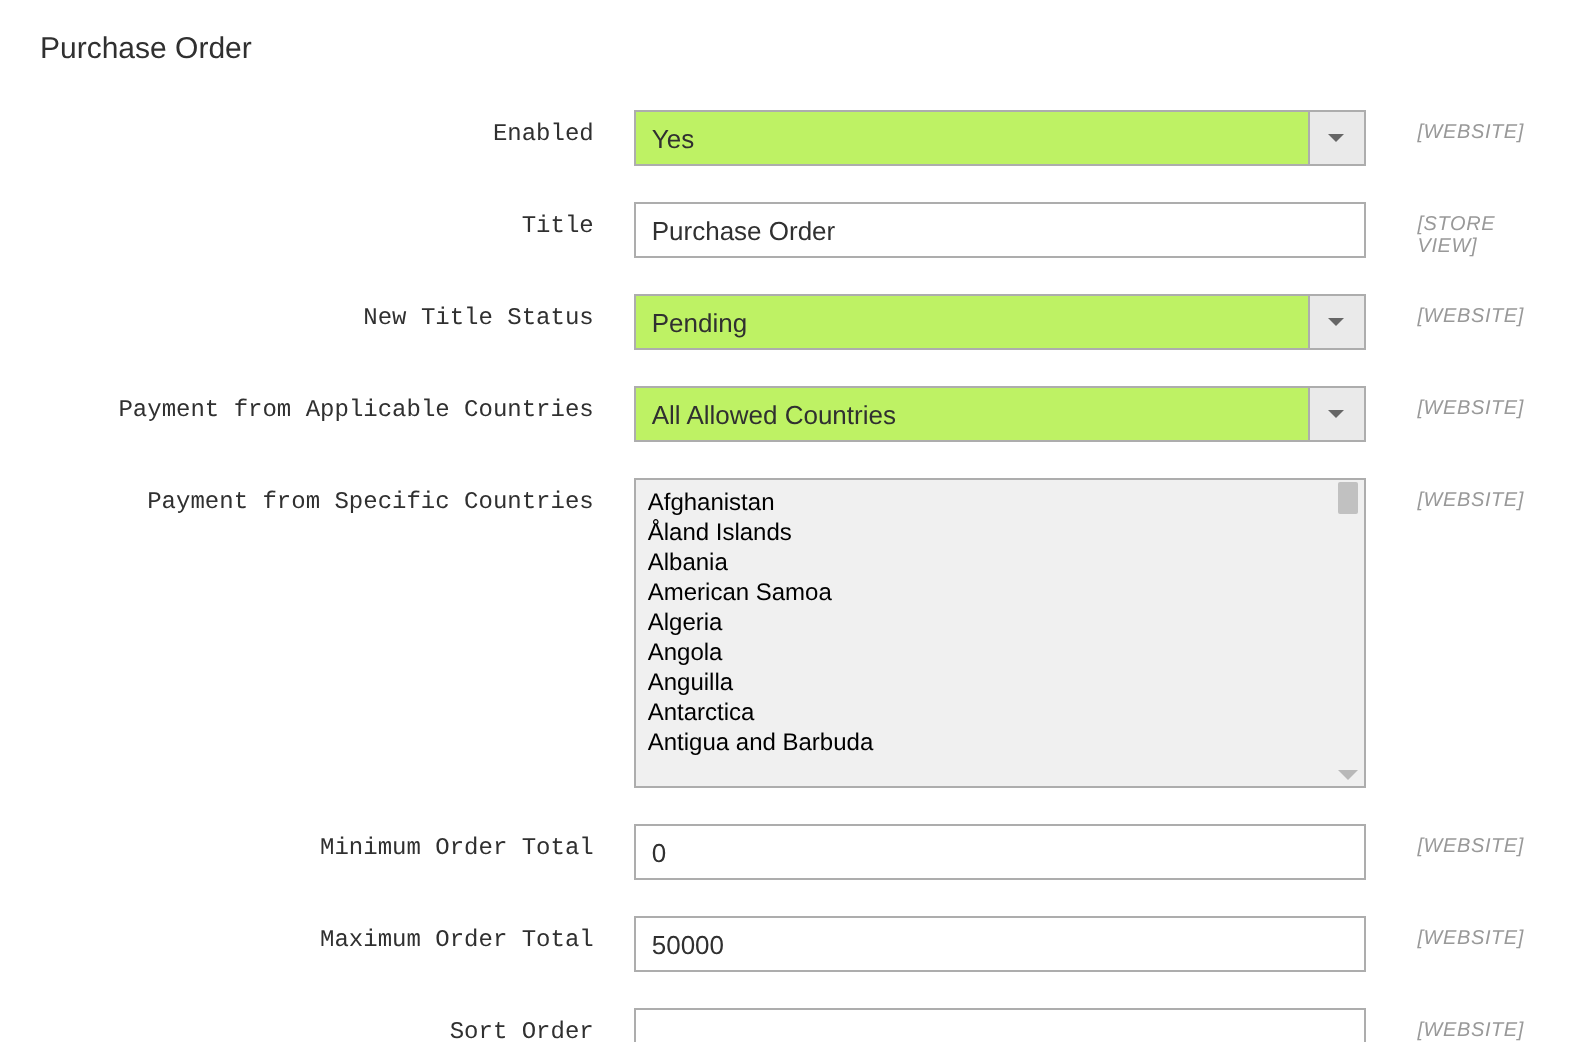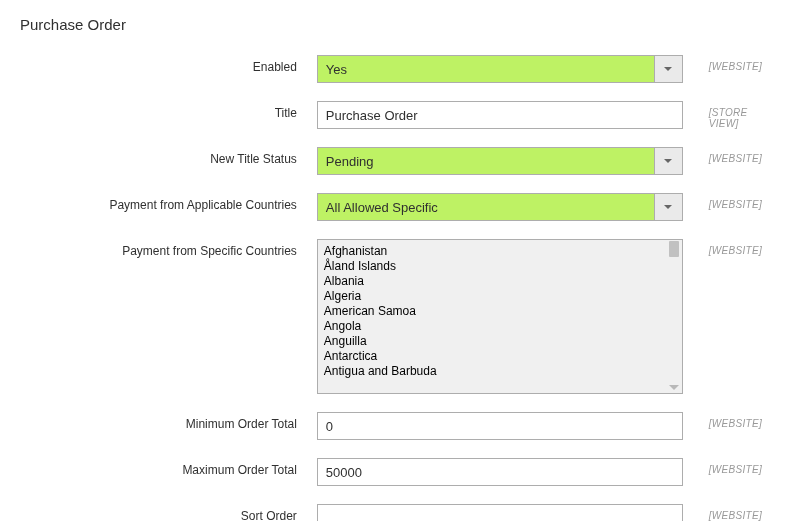--- a/index.html
+++ b/index.html
@@ -23,20 +23,21 @@
     align-items: flex-start;
     margin-bottom: 18px;
   }
   .label-col {
     width: 300px;
     text-align: right;
     padding-right: 20px;
     padding-top: 5px;
     font-size: 12px;
     color: #303030;
+    font-family: Liberation Mono, monospace;
   }
   .field-col {
     width: 370px;
     position: relative;
   }
   .scope-col {
     width: 90px;
     padding-left: 26px;
     padding-top: 6px;
     font-size: 10px;
@@ -159,37 +160,37 @@
       <span class="select-arrow"></span>
     </div>
   </div>
   <div class="scope-col">[WEBSITE]</div>
 </div>
 
 <div class="form-row">
   <div class="label-col">Payment from Applicable Countries</div>
   <div class="field-col">
     <div class="select-wrap">
-      <span>All Allowed Specific</span>
+      <span>All Allowed Countries</span>
       <span class="select-arrow"></span>
     </div>
   </div>
   <div class="scope-col">[WEBSITE]</div>
 </div>
 
 <div class="form-row">
   <div class="label-col">Payment from Specific Countries</div>
   <div class="field-col">
     <div class="multiselect">
       <div class="multiselect-inner">
         <div class="multiselect-item">Afghanistan</div>
         <div class="multiselect-item">Åland Islands</div>
         <div class="multiselect-item">Albania</div>
+        <div class="multiselect-item">American Samoa</div>
         <div class="multiselect-item">Algeria</div>
-        <div class="multiselect-item">American Samoa</div>
         <div class="multiselect-item">Angola</div>
         <div class="multiselect-item">Anguilla</div>
         <div class="multiselect-item">Antarctica</div>
         <div class="multiselect-item">Antigua and Barbuda</div>
       </div>
       <div class="scrollbar-track">
         <div class="scrollbar-thumb"></div>
         <div class="scrollbar-down"></div>
       </div>
     </div>

